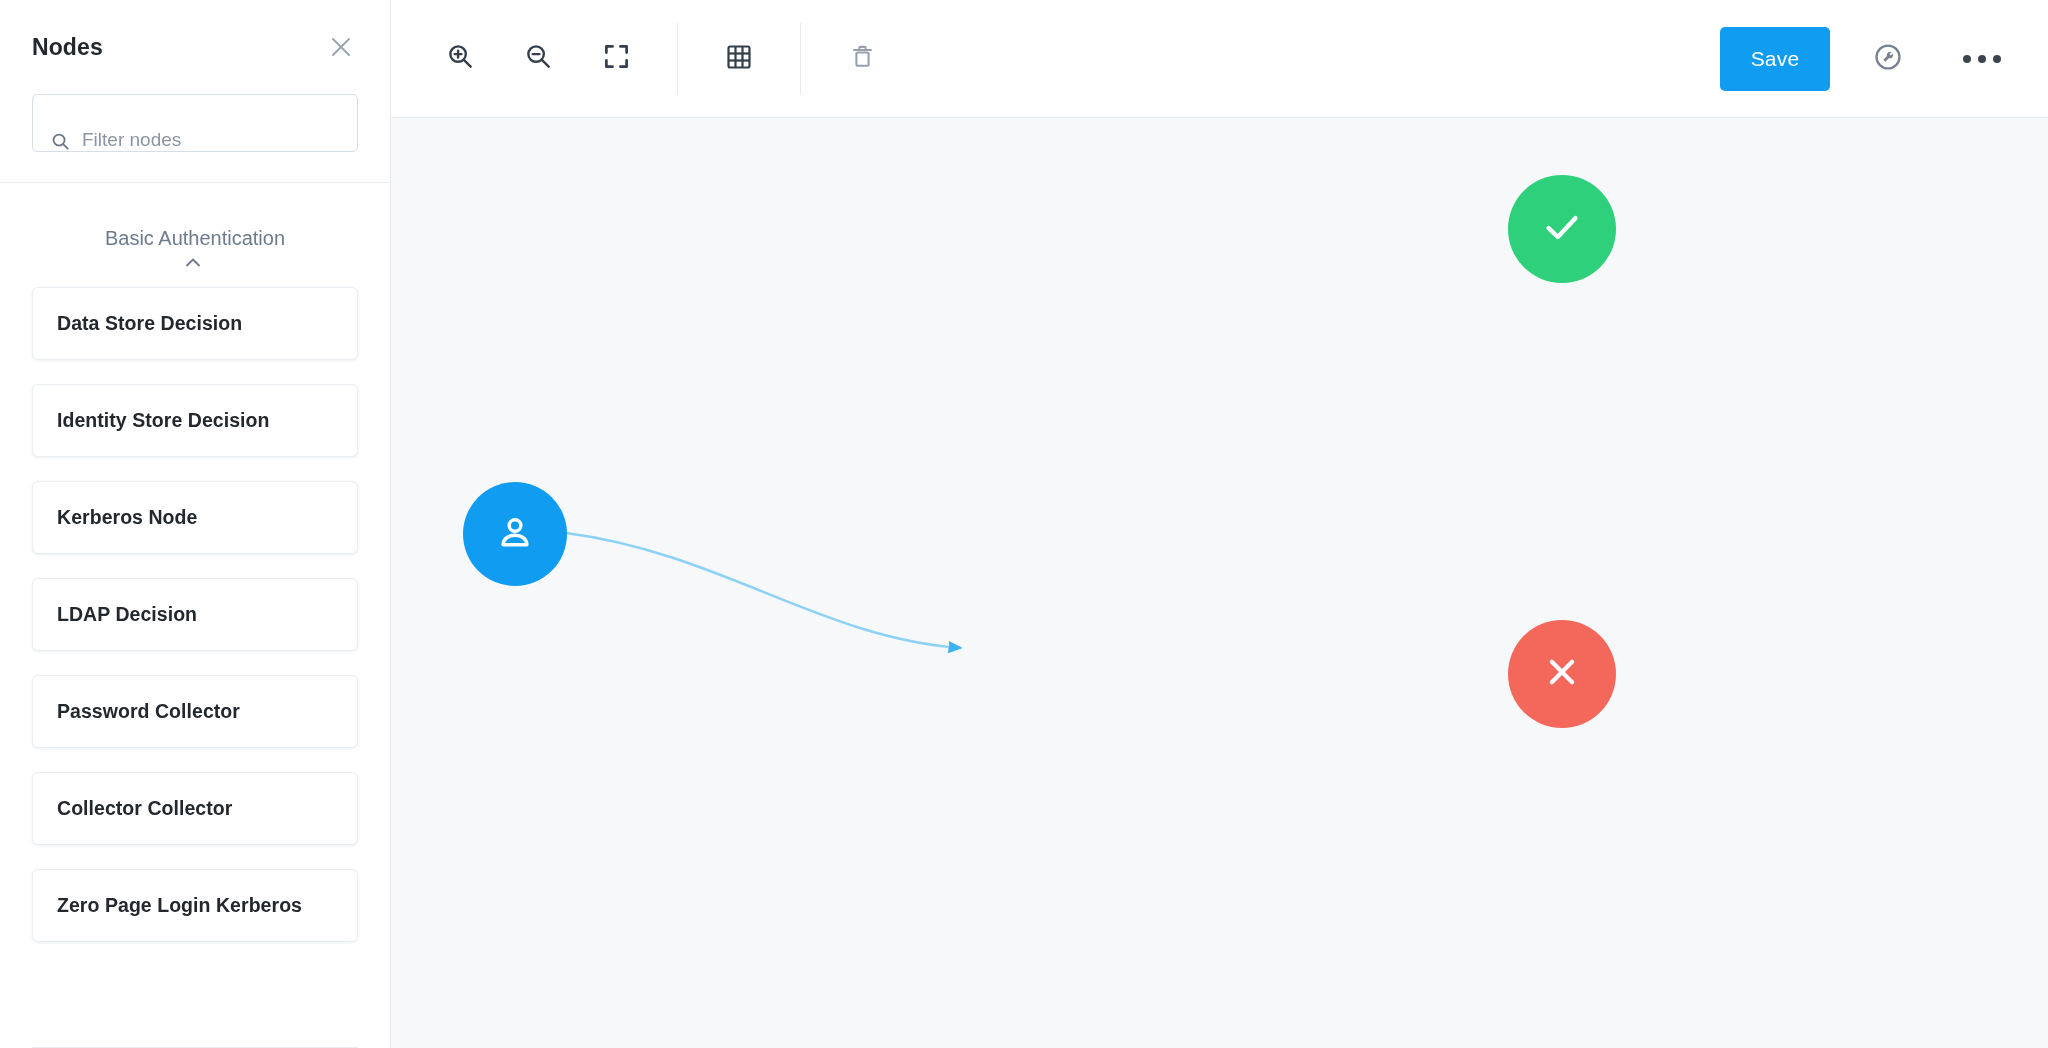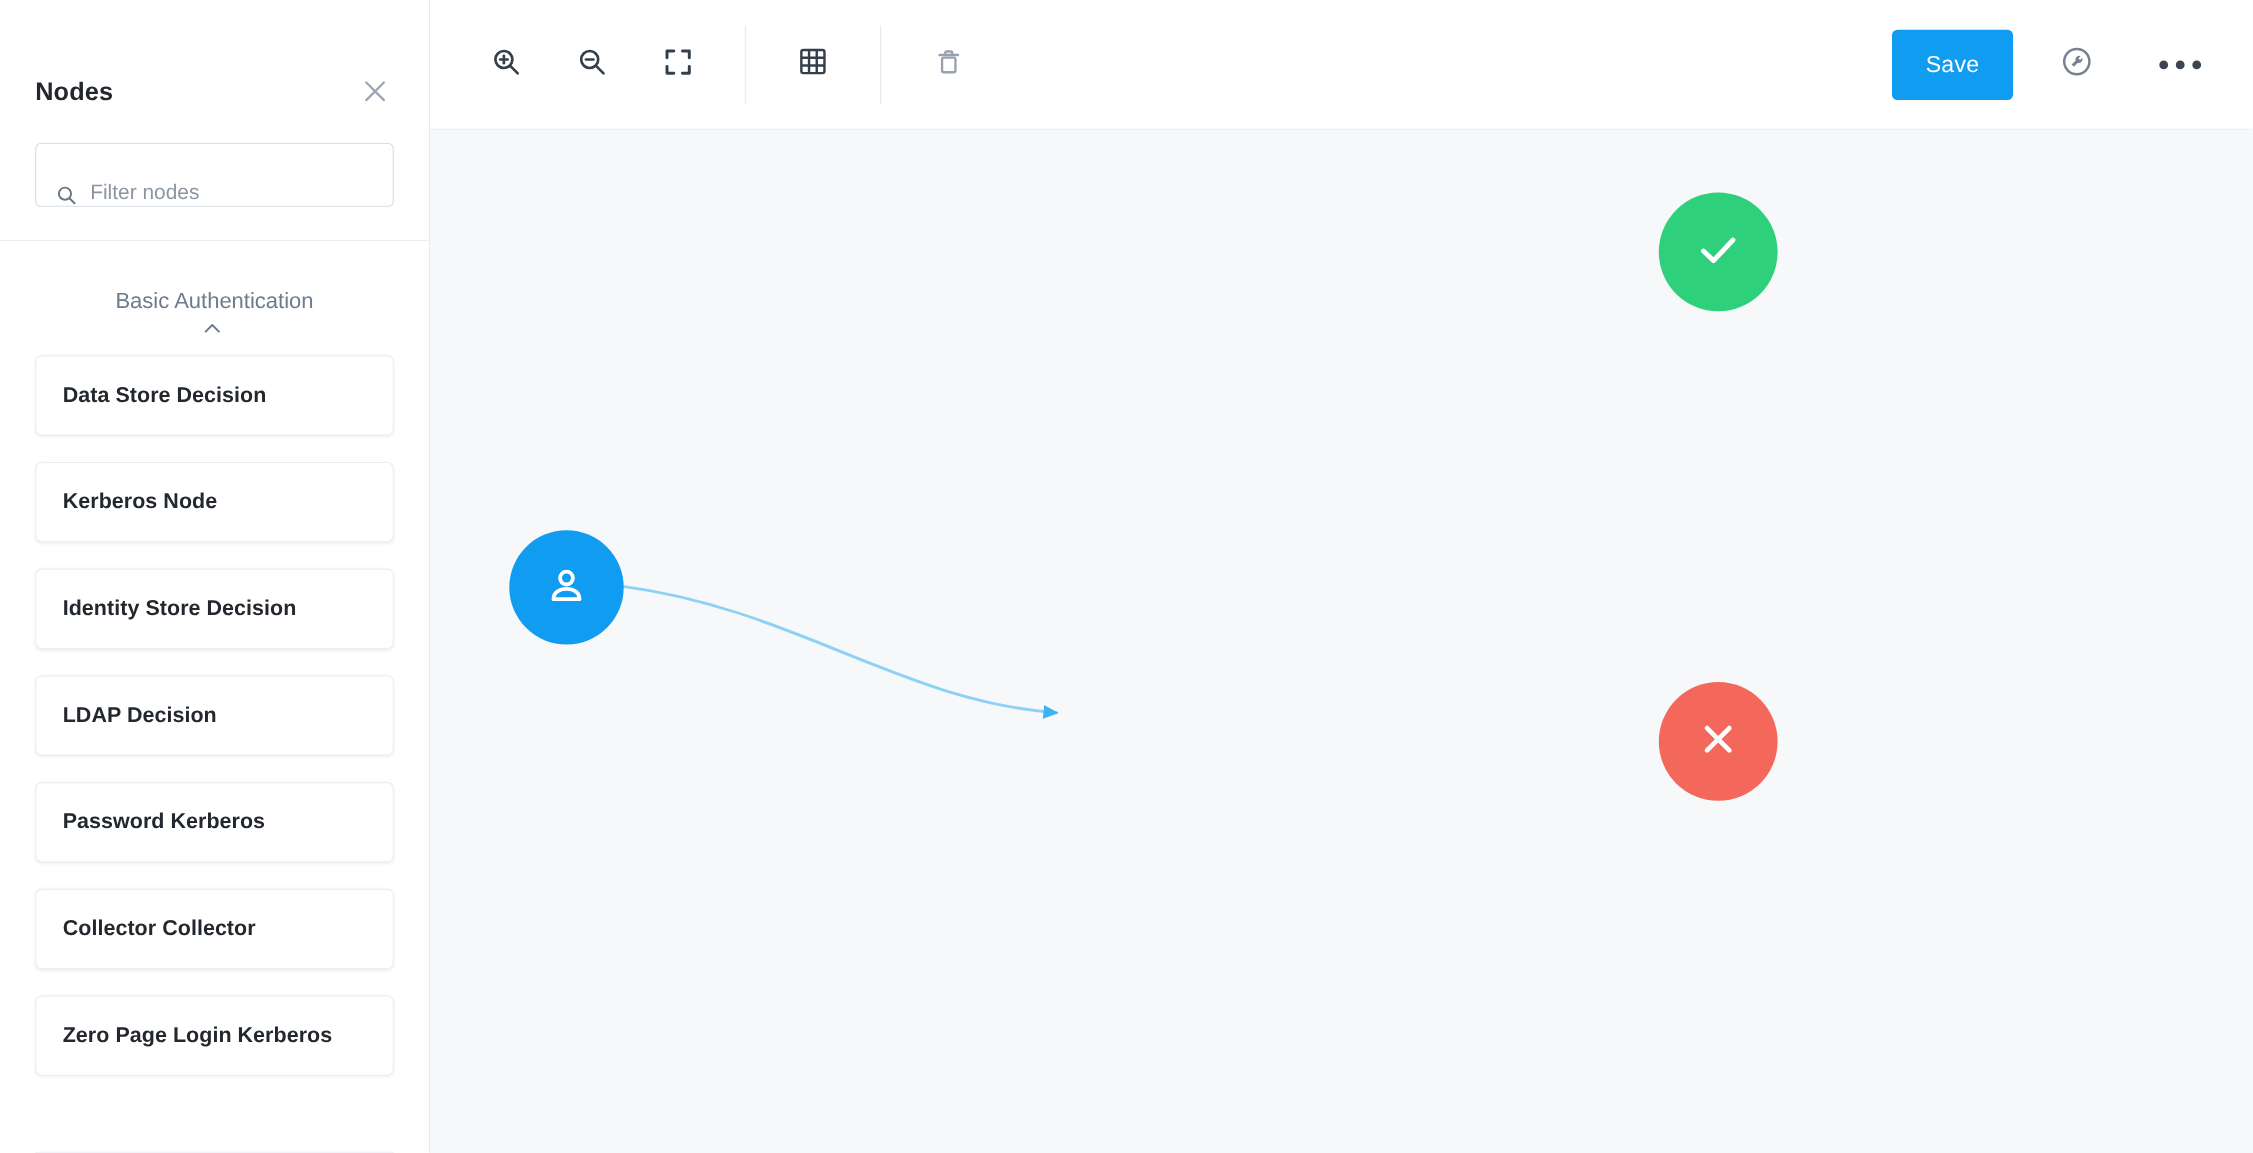--- a/index.html
+++ b/index.html
@@ -17,21 +17,20 @@
     background: #ffffff;
     border-right: 1px solid #e7ebf0;
     display: flex; flex-direction: column;
     flex: 0 0 391px;
     position: relative;
   }
   .sidebar-head {
     padding: 30px 32px 0 32px;
     border-bottom: 1px solid #e8edf2;
     padding-bottom: 30px;
-    margin-top: 36px;
   }
   .sidebar-title-row {
     display: flex; align-items: center; justify-content: space-between;
     height: 34px;
   }
   .sidebar-title {
     font-size: 23px; font-weight: 700; color: #23282e;
     letter-spacing: .1px;
   }
   .close-btn {
@@ -188,30 +187,30 @@
           <svg width="20" height="20" viewBox="0 0 20 20" fill="none" stroke="currentColor" stroke-width="1.8" stroke-linecap="round" stroke-linejoin="round">
             <polyline points="4,12.5 10,6.5 16,12.5"></polyline>
           </svg>
         </span>
       </div>
 
       <div class="node-card">
         <span class="node-card-label">Data Store Decision</span>
       </div>
       <div class="node-card">
+        <span class="node-card-label">Identity Store Decision</span>
+      </div>
+      <div class="node-card">
         <span class="node-card-label">Kerberos Node</span>
       </div>
       <div class="node-card">
-        <span class="node-card-label">Identity Store Decision</span>
-      </div>
-      <div class="node-card">
         <span class="node-card-label">LDAP Decision</span>
       </div>
       <div class="node-card">
-        <span class="node-card-label">Password Kerberos</span>
+        <span class="node-card-label">Password Collector</span>
       </div>
       <div class="node-card">
         <span class="node-card-label">Collector Collector</span>
       </div>
       <div class="node-card">
         <span class="node-card-label">Zero Page Login Kerberos</span>
       </div>
     </div>
 
     <div class="sidebar-footer-divider"></div>

